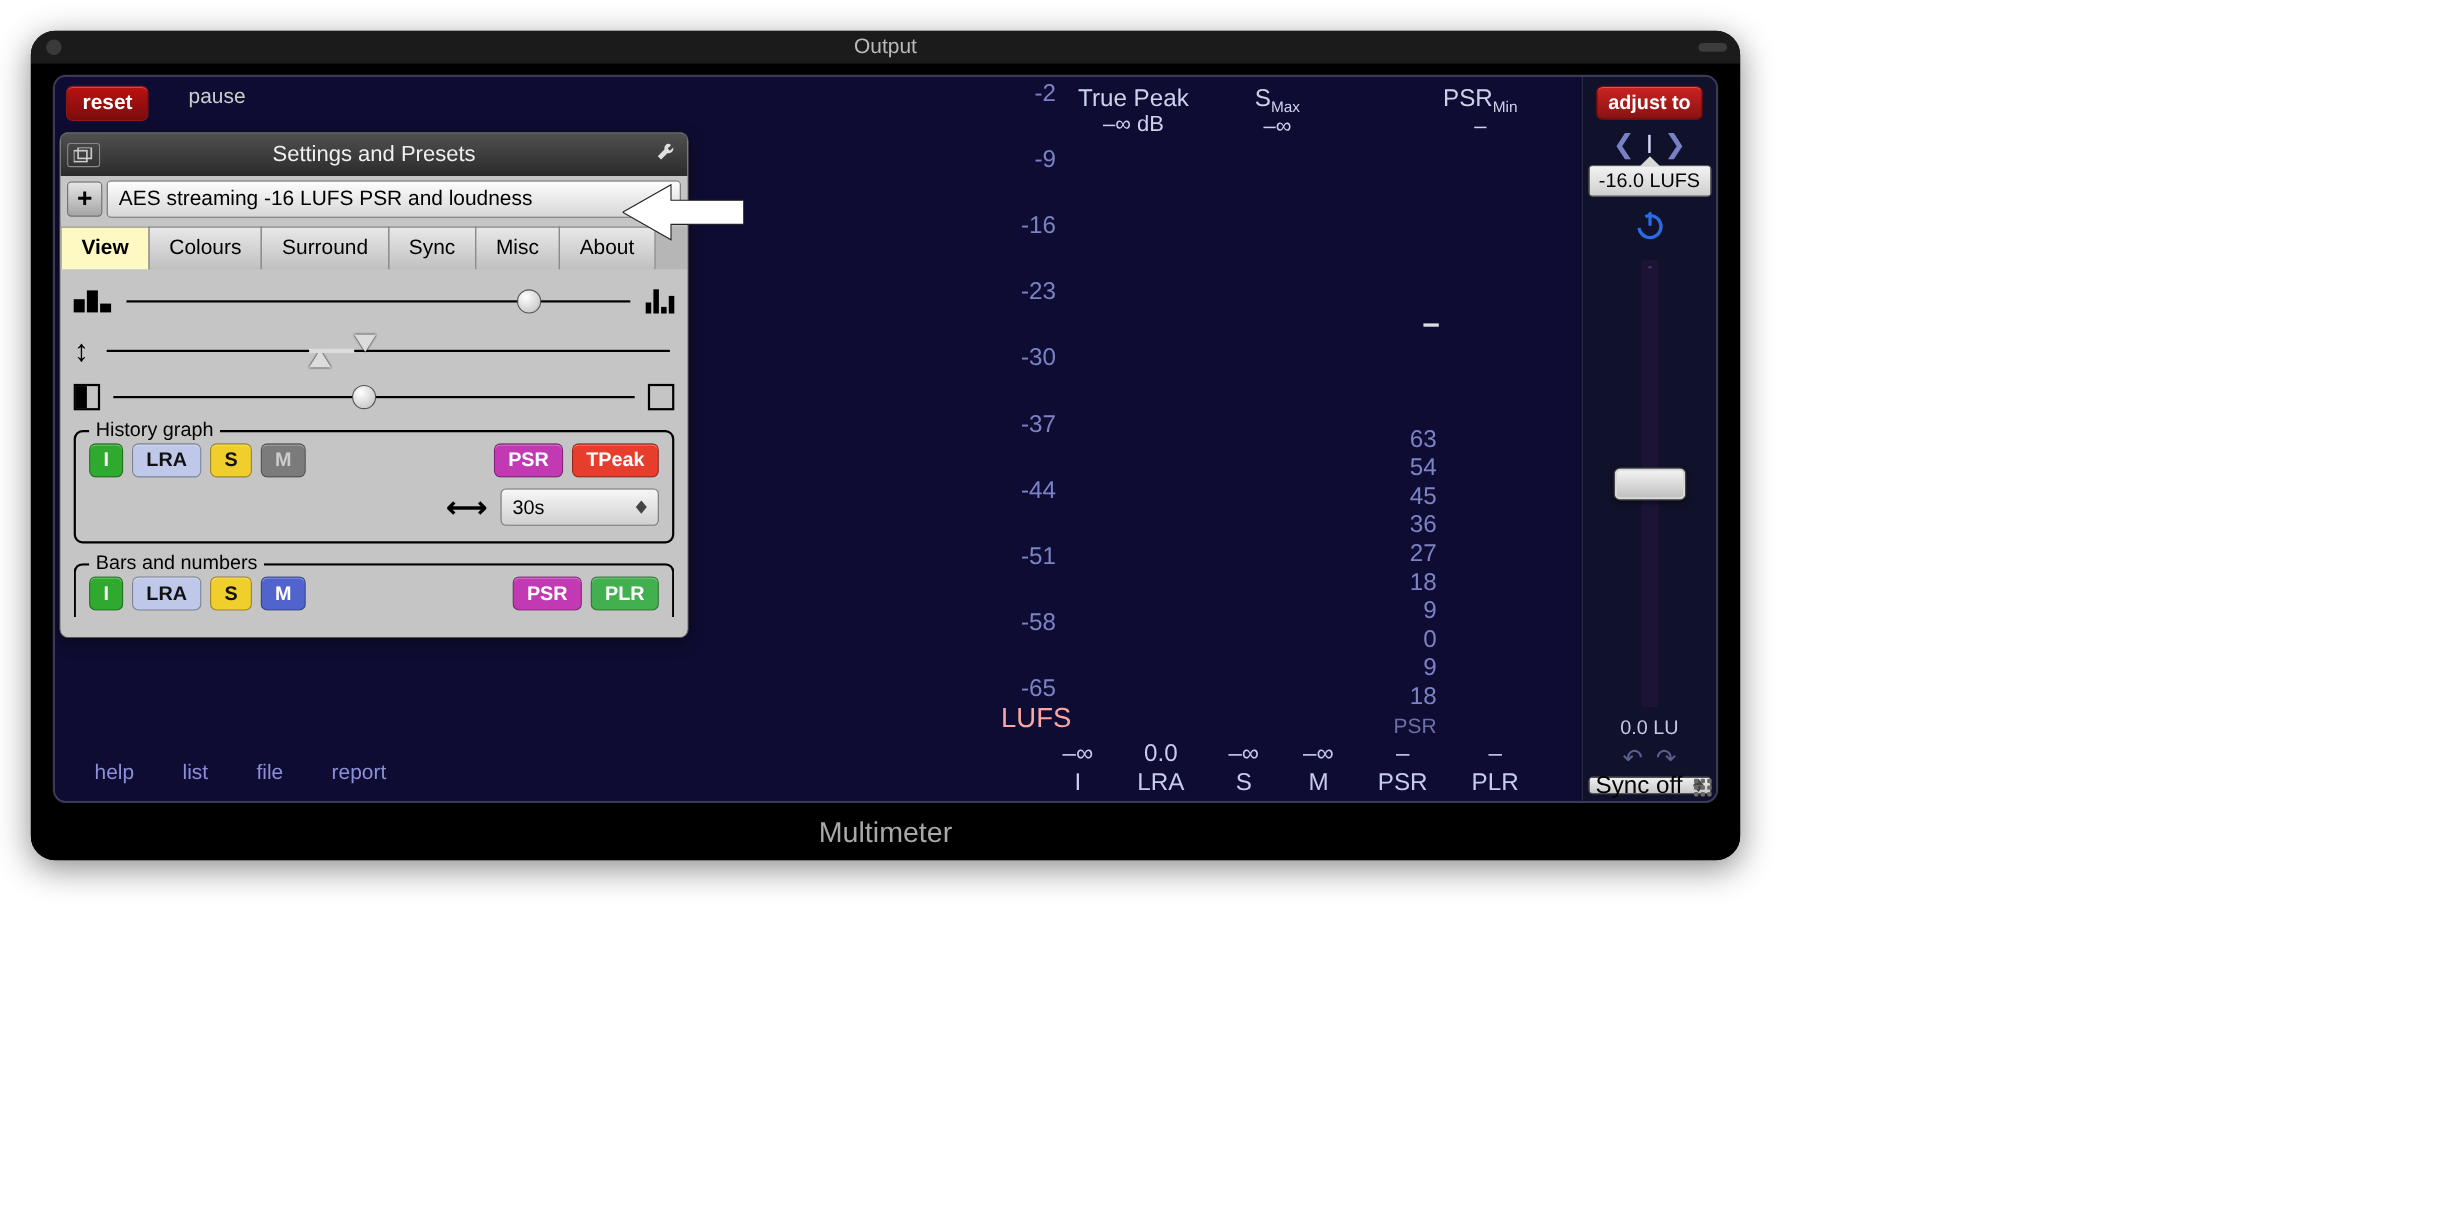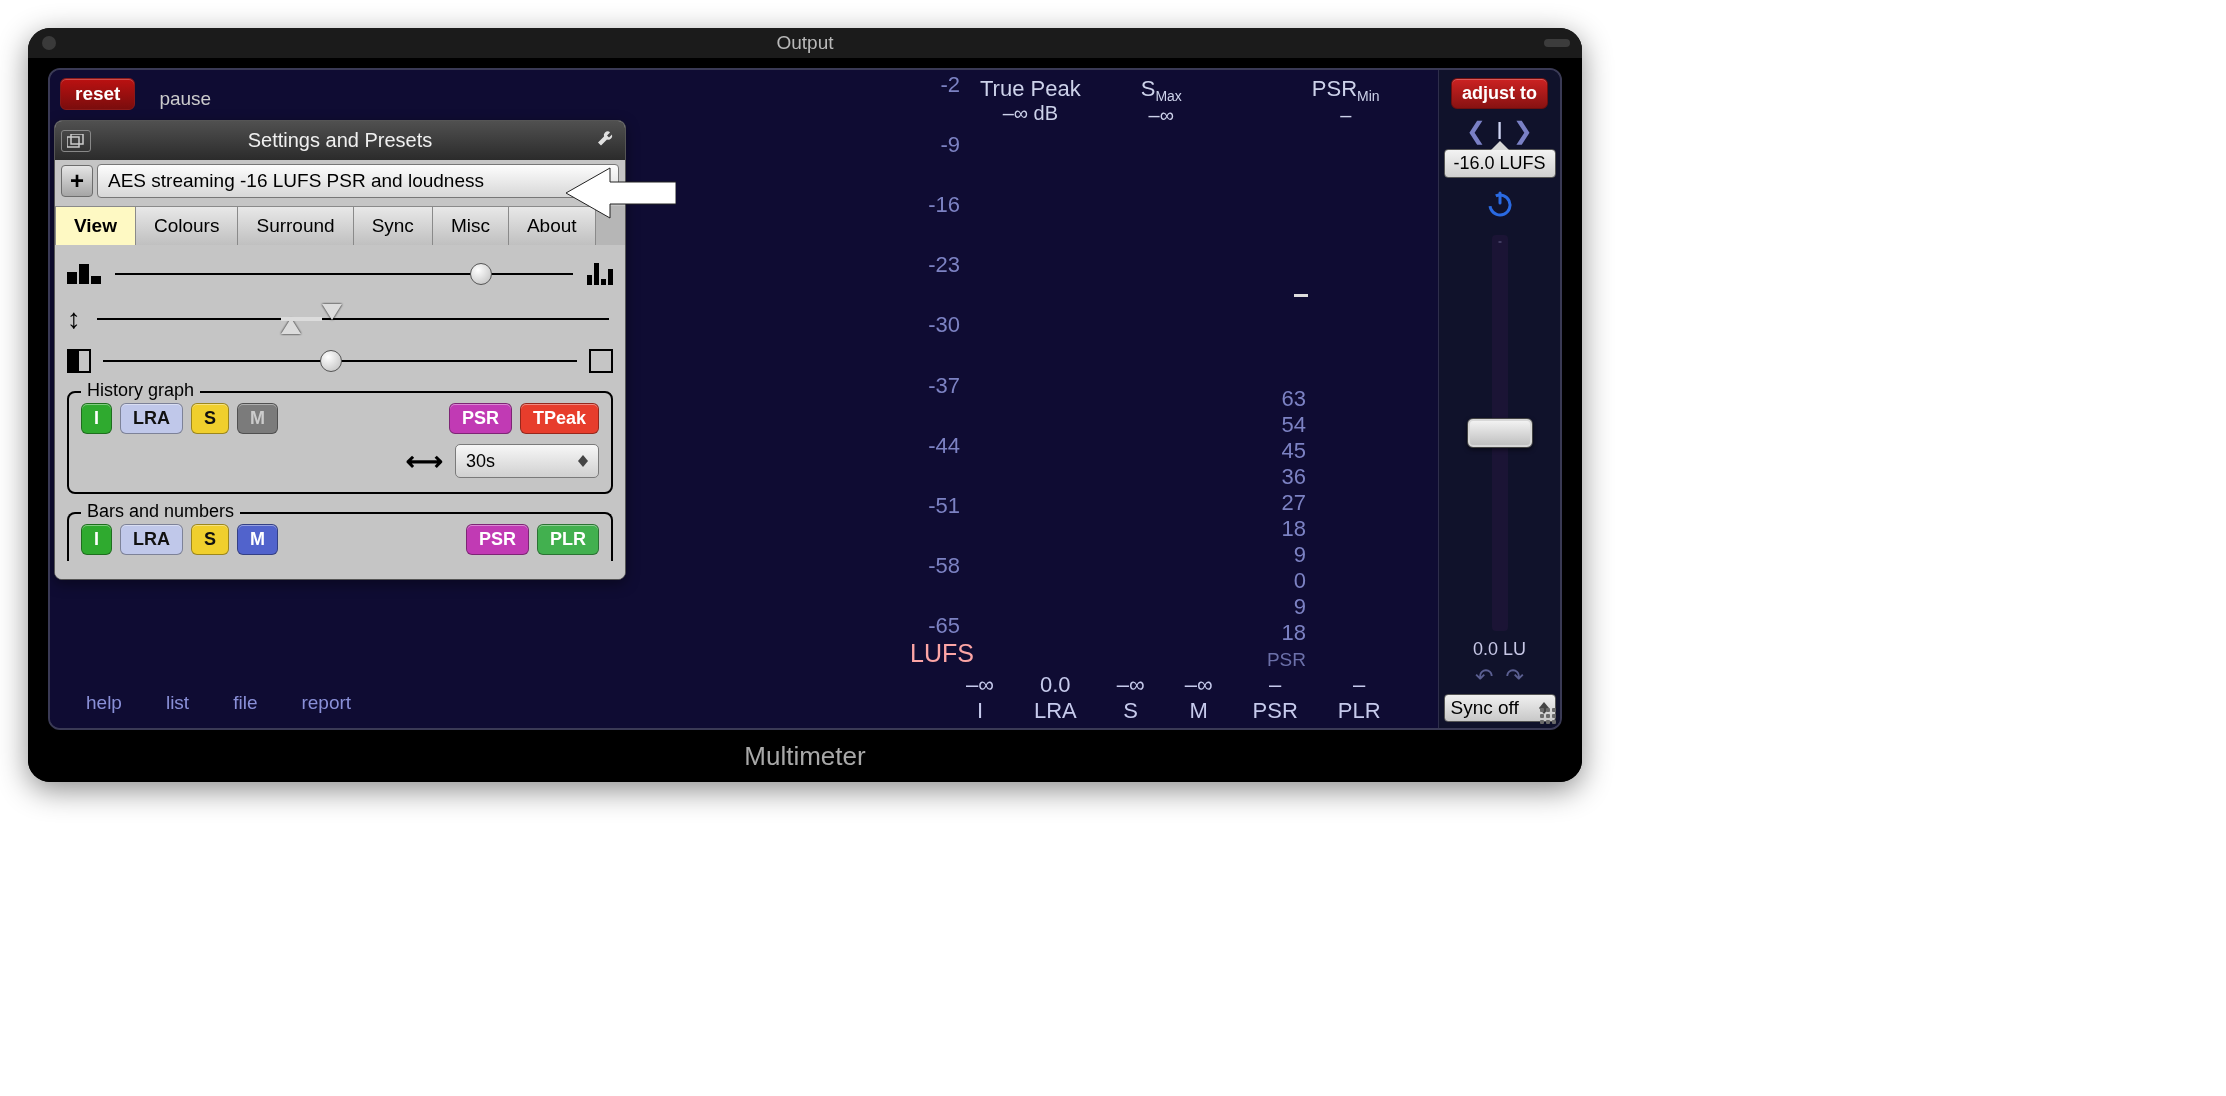--- a/index.html
+++ b/index.html
@@ -60,21 +60,21 @@
     display:flex;
   }
   .canvas {
     flex:1;
     position:relative;
     background: #0f0c33;
   }
   
   .toprow {
     position:absolute; top:8px; left:10px;
-    display:flex; align-items:flex-end; gap:24px;
+    display:flex; align-items:flex-start; gap:36px;
     z-index:5;
   }
   .reset-btn {
     background: linear-gradient(#b11, #7a0d0d);
     color:#fff; font-weight:600;
     border:1px solid #8a1a1a; border-radius:6px;
     padding:4px 14px; font-size:19px;
     box-shadow: inset 0 1px 0 rgba(255,255,255,0.25);
   }
   .pause {
@@ -317,21 +317,21 @@
     background:linear-gradient(#f6f6f6,#bcbcbc);
     border:1px solid #444;
     box-shadow:0 2px 4px rgba(0,0,0,0.5), inset 0 0 0 2px #d8d8d8;
   }
   .lu-label{ color:#c7c7e6; font-size:18px; margin-top:8px;}
   .undo-row{ color:#5b5f92; font-size:22px; margin-top:4px; display:flex; gap:12px;}
   .sync-sel{
     margin-top:4px;
     background:linear-gradient(#f0f0f0,#c8c8c8);
     border:1px solid #555;border-radius:4px;
-    width:112px;height:28px;font-size:19px;
+    width:112px;height:16px;font-size:22px;
     display:flex;align-items:center;justify-content:space-between;padding:0 6px;
   }
   
   .footer {
     height:52px;
     display:flex; align-items:center; justify-content:center;
     color:#a8a8a8; font-size:26px; font-weight:300;
   }
   .bottom-links{
     position:absolute; left:36px; bottom:14px;

